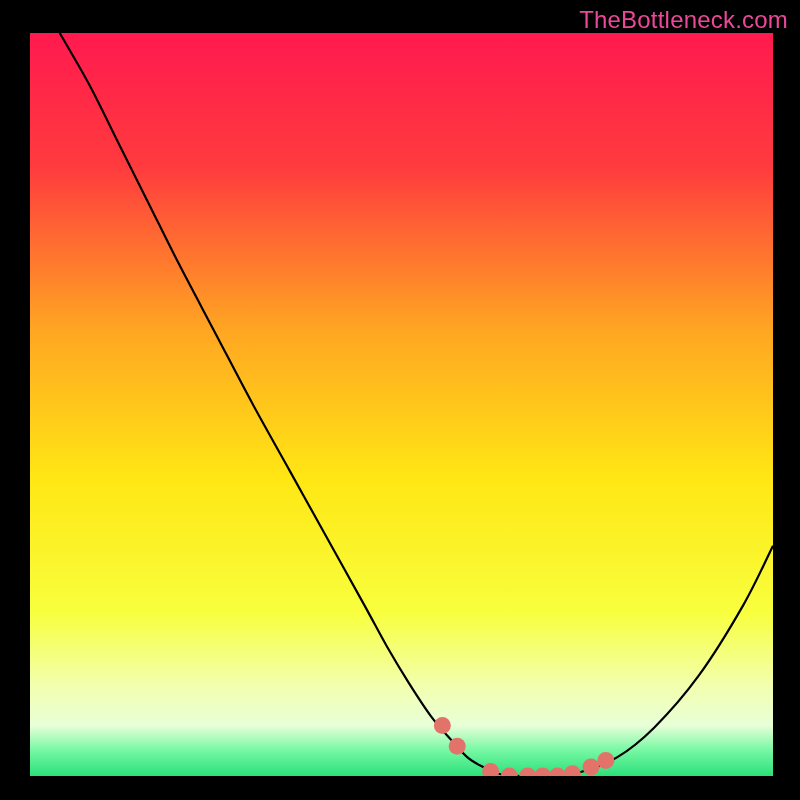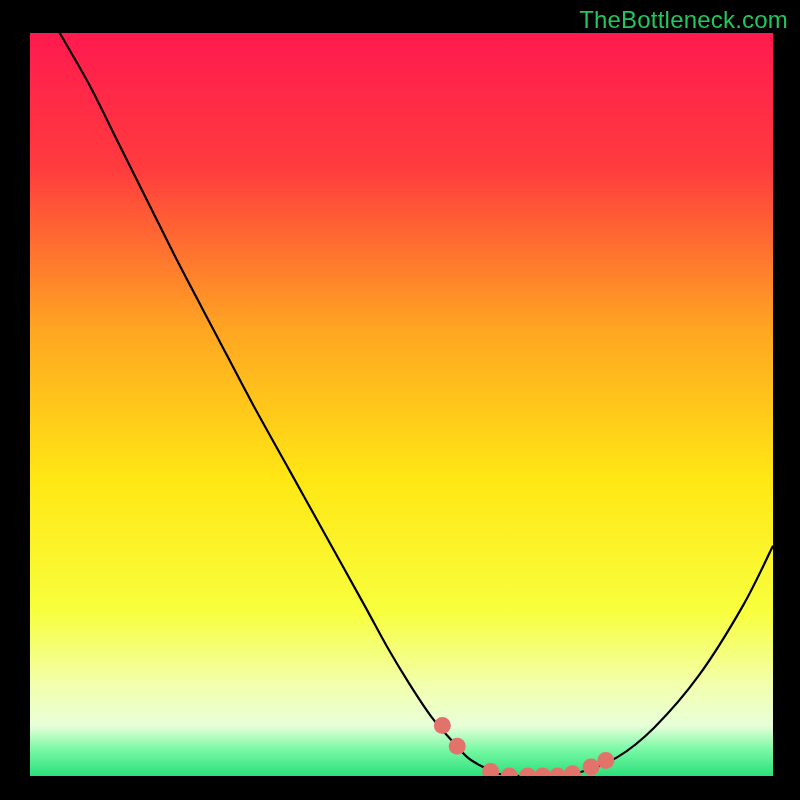--- a/index.html
+++ b/index.html
@@ -14,21 +14,21 @@
   .stage {
     position: relative;
     width: 800px;
     height: 800px;
     background: #000;
   }
   .watermark {
     position: absolute;
     top: 6px;
     right: 12px;
-    color: #22c55e;
+    color: #ec4899;
     font-size: 24px;
     font-weight: 400;
     letter-spacing: 0.2px;
     z-index: 50;
   }
   svg.plot {
     position: absolute;
     left: 0;
     top: 0;
     width: 800px;

